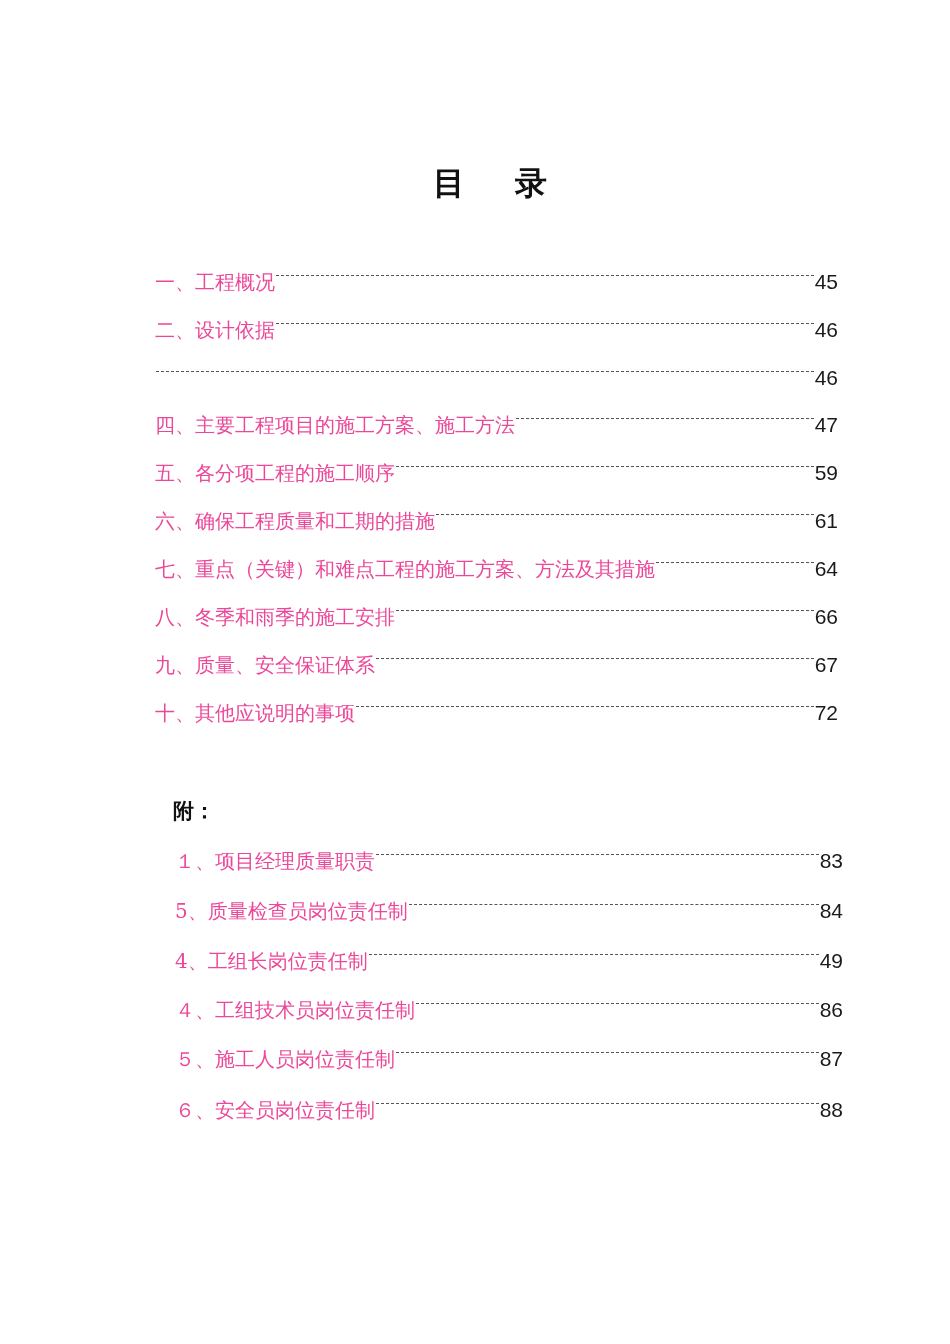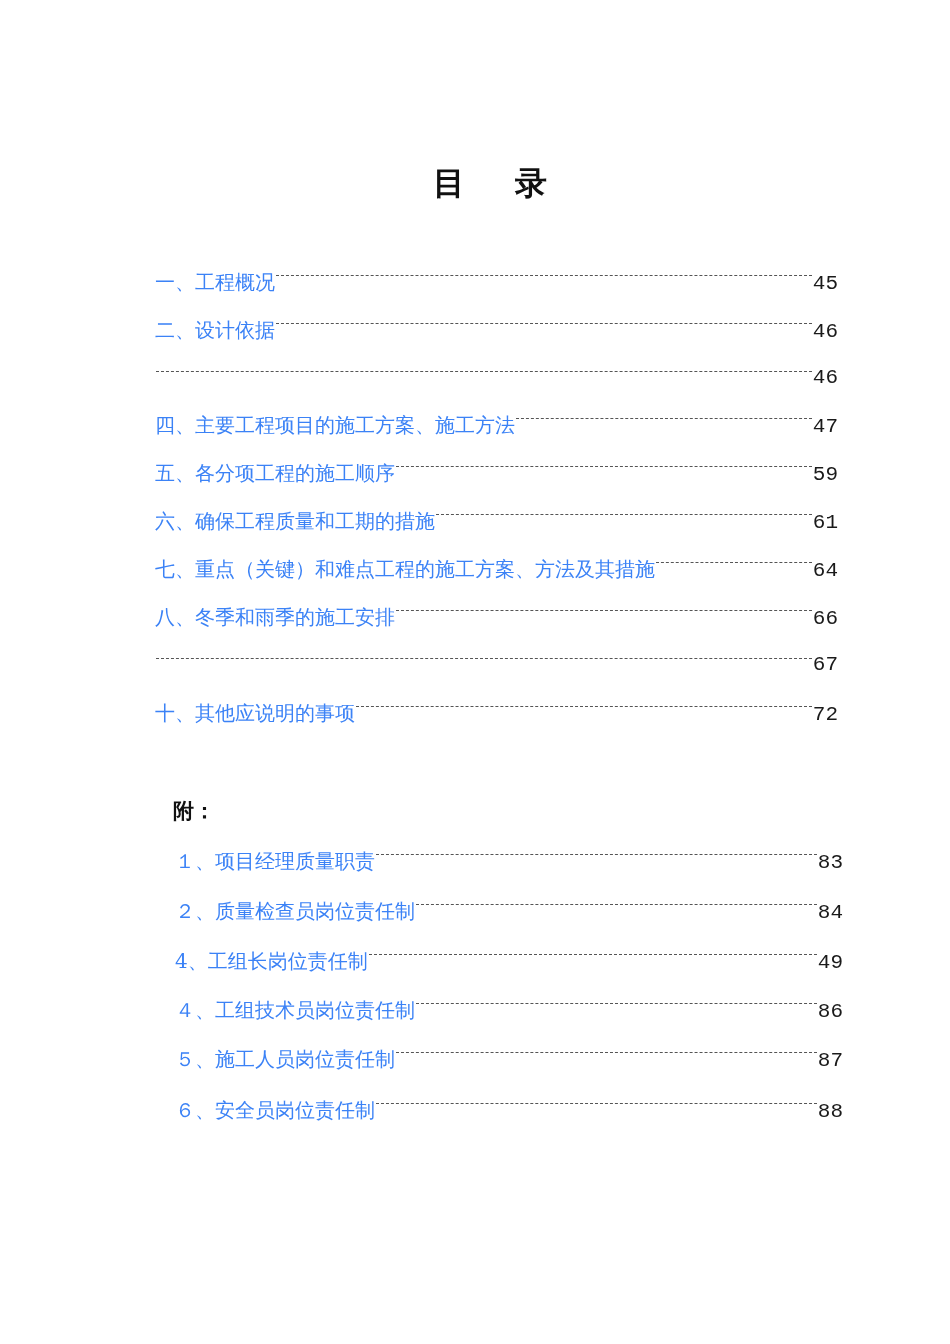--- a/index.html
+++ b/index.html
@@ -43,34 +43,34 @@
     height: 30px;
     font-size: 20px;
     line-height: 30px;
     white-space: nowrap;
   }
   .toc-main .toc-row { left: 155px; width: 683px; }
   .toc-appendix .toc-row { left: 175px; width: 668px; justify-content: center; }
 
   .toc-label {
     flex: 0 0 auto;
-    color: #3b82f6;
+    color: #ec4899;
   }
   .toc-leader {
     flex: 1 1 auto;
     height: 0;
     margin: 0 1px;
     border-bottom: 1.5px dashed #555555;
     position: relative;
     top: -7px;
     align-self: center;
   }
   .toc-page {
     flex: 0 0 auto;
-    font-family: Liberation Mono, monospace;
+    font-family: Liberation Sans, sans-serif;
     font-size: 21px;
     color: #1a1a1a;
   }
 
   .appendix-heading {
     position: absolute;
     left: 173px;
     top: 793px;
     font-size: 21px;
     font-weight: bold;
@@ -120,40 +120,41 @@
       <span class="toc-label">七、重点（关键）和难点工程的施工方案、方法及其措施</span>
       <span class="toc-leader"></span>
       <span class="toc-page">64</span>
     </div>
     <div class="toc-row" style="top:598px">
       <span class="toc-label">八、冬季和雨季的施工安排</span>
       <span class="toc-leader"></span>
       <span class="toc-page">66</span>
     </div>
     <div class="toc-row" style="top:646px">
+      <span class="toc-label">九、质量、安全保证体系</span>
       <span class="toc-leader"></span>
       <span class="toc-page">67</span>
     </div>
     <div class="toc-row" style="top:694px">
       <span class="toc-label">十、其他应说明的事项</span>
       <span class="toc-leader"></span>
       <span class="toc-page">72</span>
     </div>
   </div>
 
   <div class="appendix-heading">附：</div>
 
   <div class="toc-appendix">
     <div class="toc-row" style="top:842px">
       <span class="toc-label">１、项目经理质量职责</span>
       <span class="toc-leader"></span>
       <span class="toc-page">83</span>
     </div>
     <div class="toc-row" style="top:892px">
-      <span class="toc-label">２、质量检查员岗位责任制</span>
+      <span class="toc-label">5、质量检查员岗位责任制</span>
       <span class="toc-leader"></span>
       <span class="toc-page">84</span>
     </div>
     <div class="toc-row" style="top:942px">
       <span class="toc-label">4、工组长岗位责任制</span>
       <span class="toc-leader"></span>
       <span class="toc-page">49</span>
     </div>
     <div class="toc-row" style="top:991px">
       <span class="toc-label">４、工组技术员岗位责任制</span>

